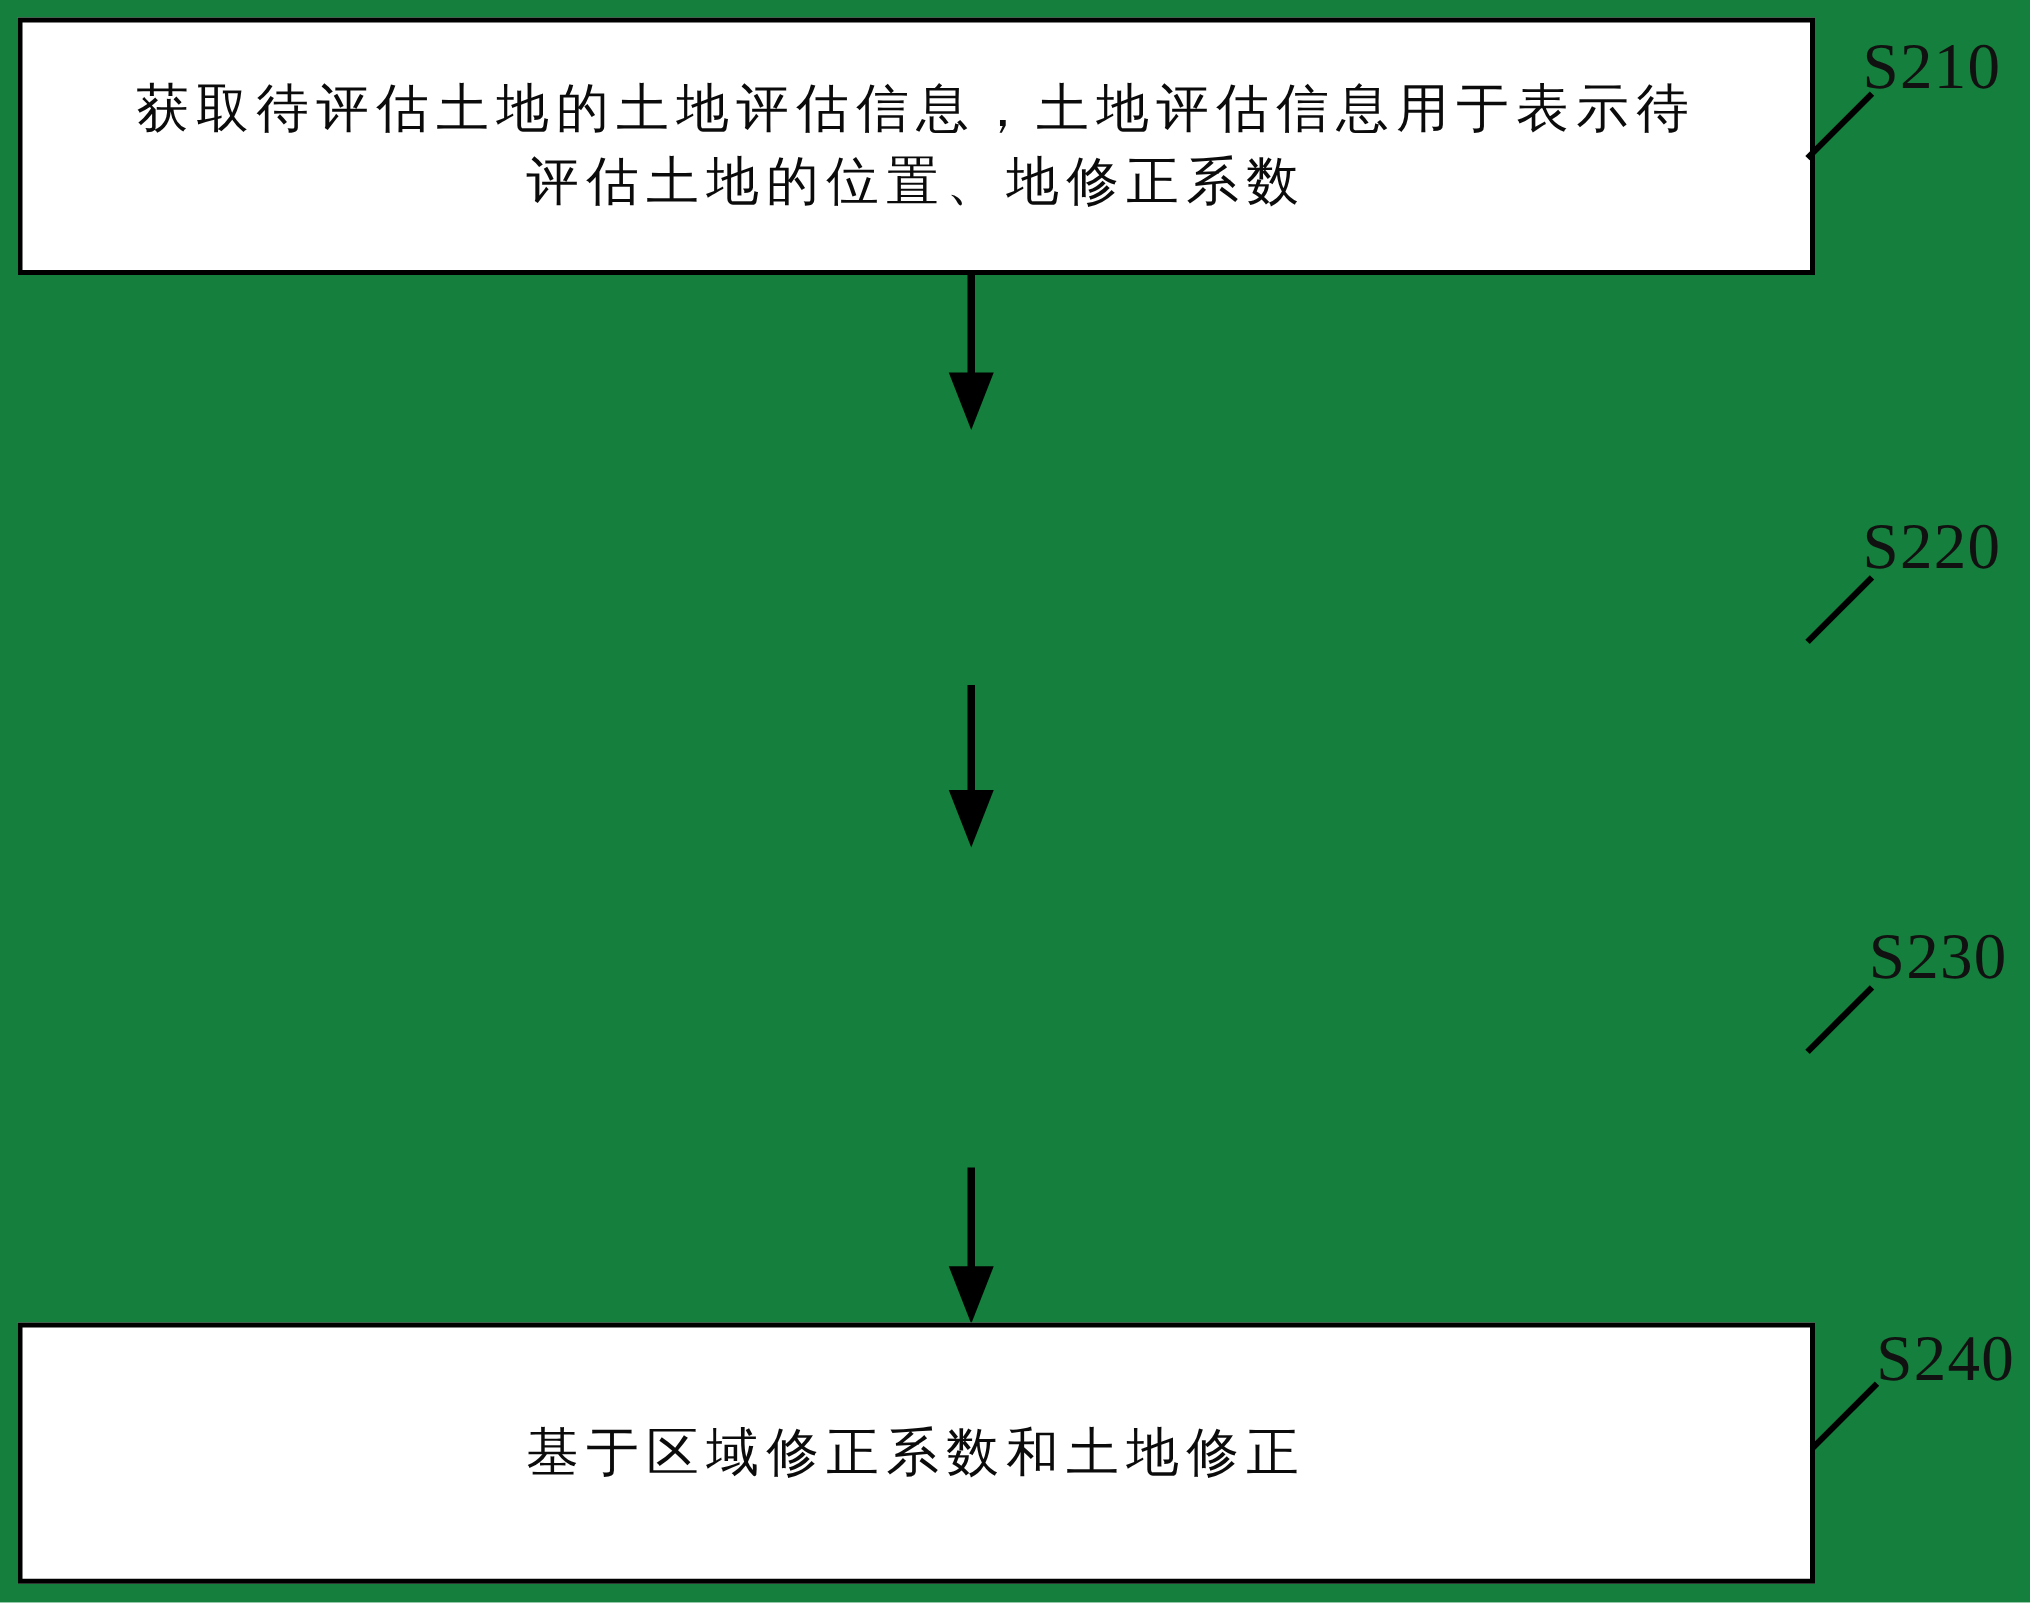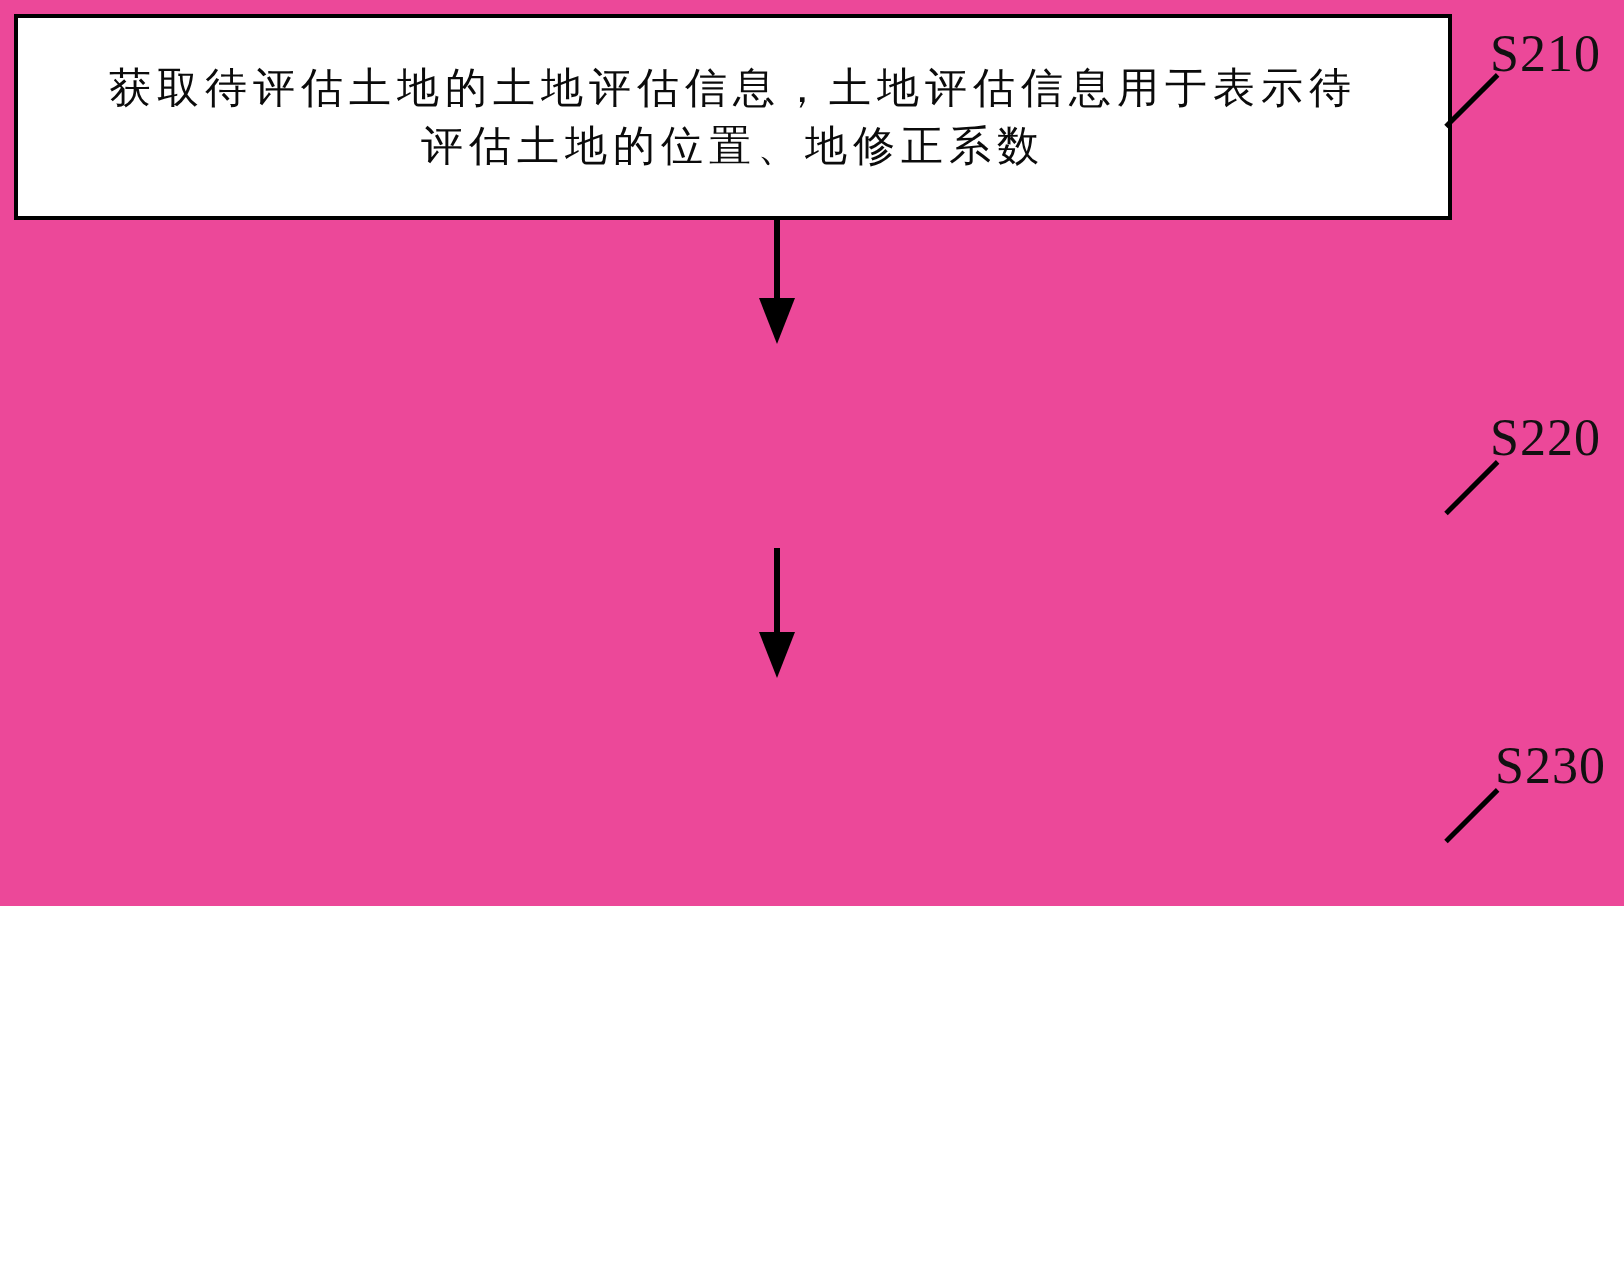--- a/index.html
+++ b/index.html
@@ -3,22 +3,22 @@
 <meta charset="utf-8">
 <style>
   html, body {
     margin: 0;
     padding: 0;
     background: #ffffff;
   }
   .canvas {
     position: relative;
     width: 1624px;
-    height: 906px;
-    background: #ec4899;
+    height: 1282px;
+    background: #15803d;
     overflow: hidden;
     font-family: "Liberation Serif", "DejaVu Serif", serif;
   }
   
   .box {
     position: absolute;
     left: 14px;
     width: 1438px;
     border: 4px solid #000000;
     box-sizing: border-box;
@@ -125,18 +125,19 @@
   <div class="leader l3"></div>
   <div class="slabel lb3">S230</div>
 
   <div class="arrow a3">
     <div class="shaft"></div>
     <div class="head"></div>
   </div>
 
   <div class="box box4">
     <div class="box-text">
+      <div class="tline">基于区域修正系数和土地修正</div>
     </div>
   </div>
   <div class="leader l4"></div>
   <div class="slabel lb4">S240</div>
 
 </div>
 
 </body></html>

